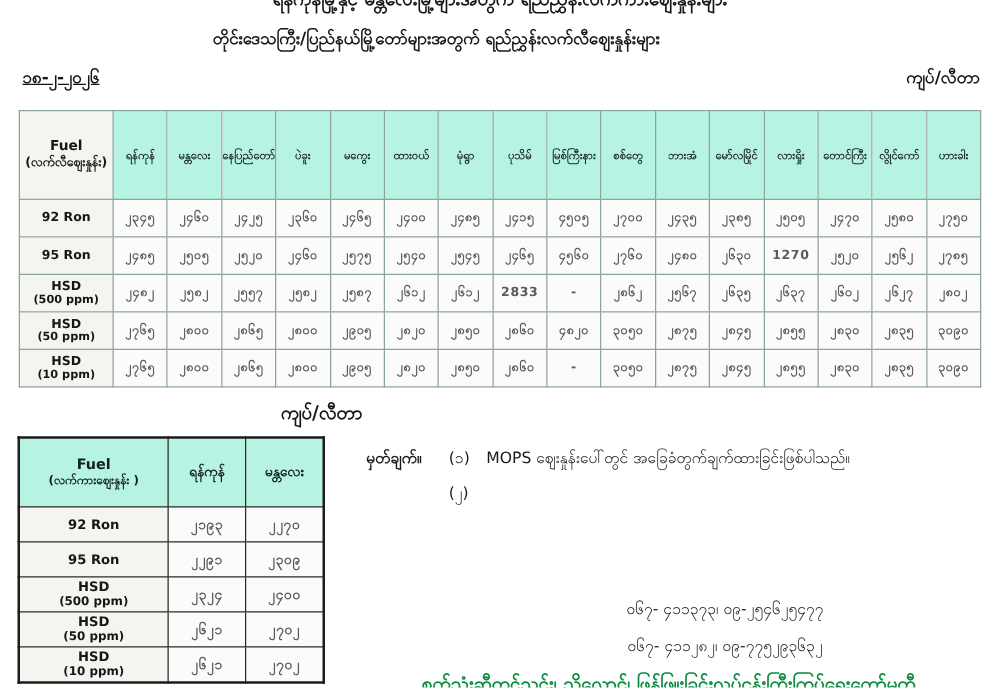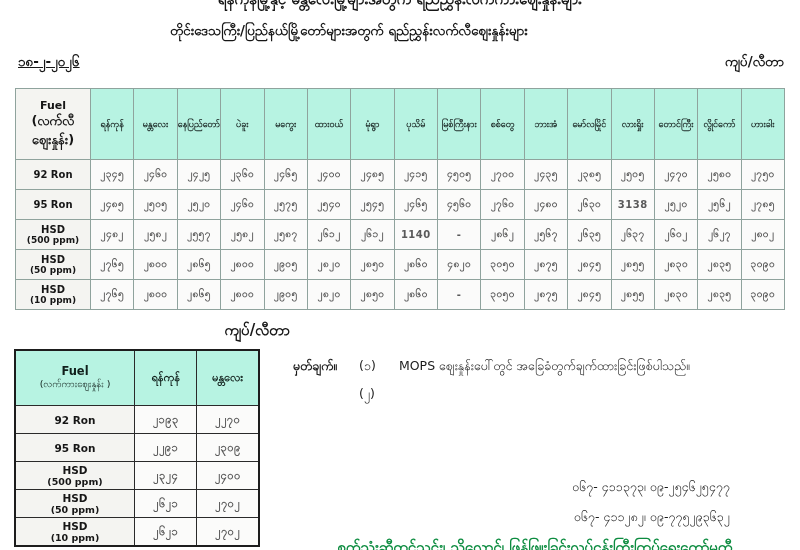--- a/index.html
+++ b/index.html
@@ -13,45 +13,45 @@
   .date{position:absolute;top:53px;left:18px;font-size:13.5px;font-weight:bold;color:#161616;text-decoration:underline;}
   .unit-tr{position:absolute;top:53px;right:16px;font-size:13.5px;font-weight:bold;color:#161616;}
 
   table{border-collapse:collapse;table-layout:fixed;}
   
   .retail{position:absolute;left:15px;top:88px;width:770px;}
   .retail th,.retail td{border:1px solid #8fa39d;padding:0;text-align:center;vertical-align:middle;overflow:hidden;}
   .retail thead th{background:#b7f3e2;height:70px;font-size:9px;font-weight:bold;color:#1d2b28;}
   .retail thead th.fuelhead{background:#f4f4f1;color:#161616;}
   .retail thead th.fuelhead .l1{font-size:11px;font-weight:bold;}
-  .retail thead th.fuelhead .l2{font-size:13px;font-weight:bold;}
+  .retail thead th.fuelhead .l2{font-size:10px;font-weight:bold;}
   .retail tbody td{background:#fbfbfa;height:29px;font-size:10px;color:#5a5a5a;font-weight:600;letter-spacing:.5px;}
   .retail tbody td.rowlabel{background:#f4f4f1;color:#161616;font-weight:bold;font-size:10px;letter-spacing:0;}
   .retail tbody td.rowlabel .l2{font-size:9px;}
 
   
   .mini-unit{position:absolute;left:14px;top:320px;width:276px;text-align:right;
     font-size:15px;font-weight:bold;color:#161616;}
   .mini{position:absolute;left:14px;top:349px;width:246px;border:2px solid #1d1d1d;}
   .mini th,.mini td{border:1px solid #2a2a2a;padding:0;text-align:center;vertical-align:middle;}
   .mini thead th{background:#b7f3e2;height:54px;color:#11201c;}
   .mini thead th .l1{font-size:11.5px;font-weight:bold;}
-  .mini thead th .l2{font-size:9.5px;font-weight:normal;}
+  .mini thead th .l2{font-size:9.5px;font-weight:bold;}
   .mini thead th.city{font-size:11px;font-weight:bold;}
   .mini tbody td{background:#fbfbfa;height:27px;font-size:11px;color:#5a5a5a;font-weight:700;letter-spacing:.5px;}
   .mini tbody td.rowlabel{background:#f4f4f1;color:#161616;font-weight:bold;font-size:10.5px;letter-spacing:0;}
   .mini tbody td.rowlabel .l2{font-size:9.5px;}
 
   
   .notes{position:absolute;left:293px;top:352px;width:498px;color:#1b1b1b;font-size:12.5px;}
   .notes .nrow{display:flex;align-items:flex-start;line-height:28px;}
   .notes .lab{width:66px;font-weight:bold;flex:none;}
   .notes .num{width:30px;flex:none;}
-  .notes .txt{flex:1;margin-left:10px;}
-  .phones{position:absolute;left:430px;top:472px;width:300px;text-align:right;
+  .notes .txt{flex:1;}
+  .phones{position:absolute;left:430px;top:472px;width:300px;text-align:center;
     font-size:12.5px;color:#1b1b1b;line-height:30px;}
 
   .footer-green{position:absolute;top:537px;left:270px;width:530px;text-align:center;
     font-size:15px;font-weight:bold;color:#0d8c40;white-space:nowrap;}
 </style>
 </head>
 <body>
 
 <div class="sheet">
 
@@ -119,38 +119,38 @@
           <td>၂၅၂ဝ</td>
           <td>၂၄၆ဝ</td>
           <td>၂၅၇၅</td>
           <td>၂၅၄ဝ</td>
           <td>၂၅၄၅</td>
           <td>၂၄၆၅</td>
           <td>၄၅၆ဝ</td>
           <td>၂၇၆ဝ</td>
           <td>၂၄၈ဝ</td>
           <td>၂၆၃ဝ</td>
-          <td>3138</td>
+          <td>1270</td>
           <td>၂၅၂ဝ</td>
           <td>၂၅၆၂</td>
           <td>၂၇၈၅</td>
         </tr>
         <tr>
           <td class="rowlabel">
             <div class="l1">HSD</div>
             <div class="l2">(500 ppm)</div>
           </td>
           <td>၂၄၈၂</td>
           <td>၂၅၈၂</td>
           <td>၂၅၅၇</td>
           <td>၂၅၈၂</td>
           <td>၂၅၈၇</td>
           <td>၂၆၁၂</td>
           <td>၂၆၁၂</td>
-          <td>1140</td>
+          <td>2833</td>
           <td>-</td>
           <td>၂၈၆၂</td>
           <td>၂၅၆၇</td>
           <td>၂၆၃၅</td>
           <td>၂၆၃၇</td>
           <td>၂၆ဝ၂</td>
           <td>၂၆၂၇</td>
           <td>၂၈ဝ၂</td>
         </tr>
         <tr>

